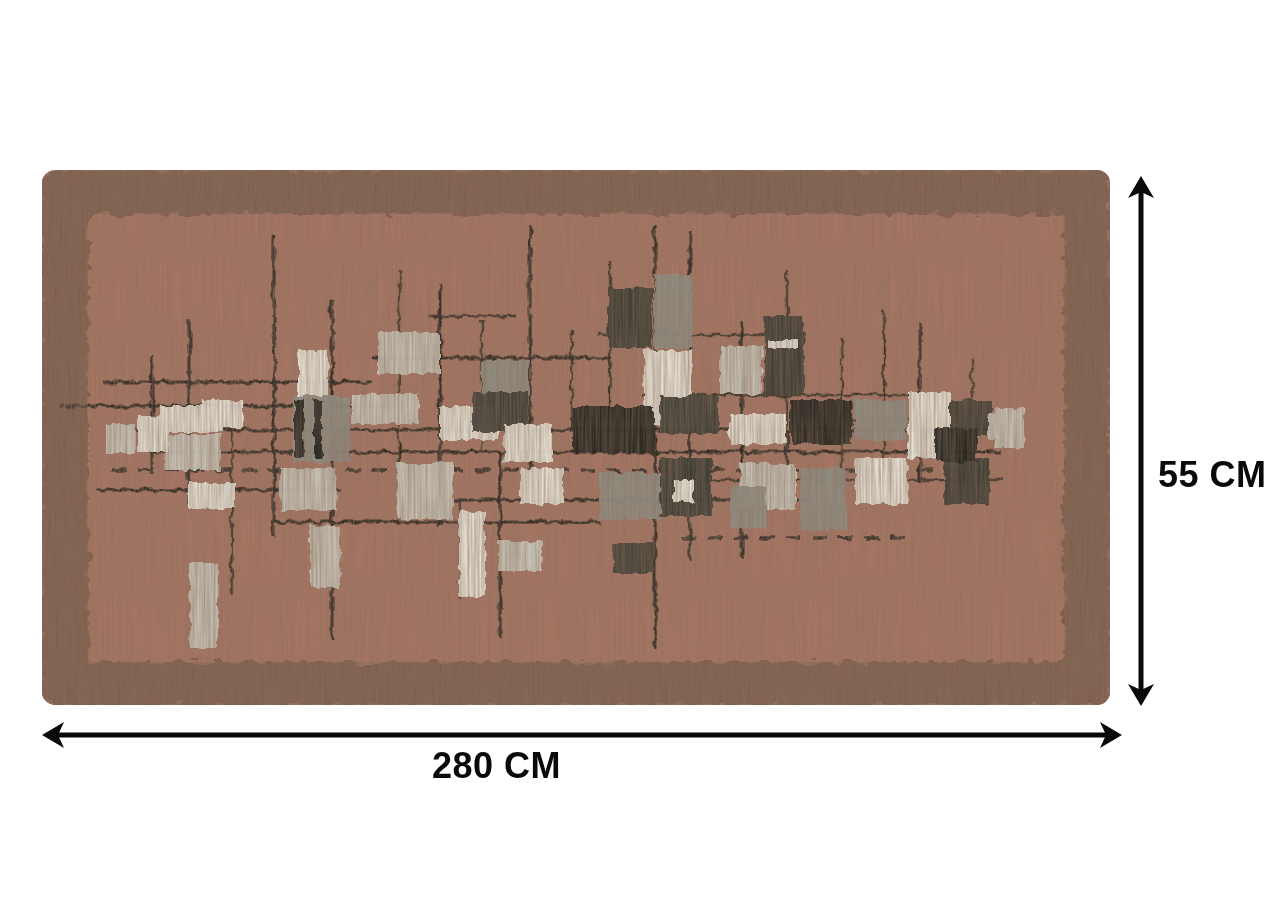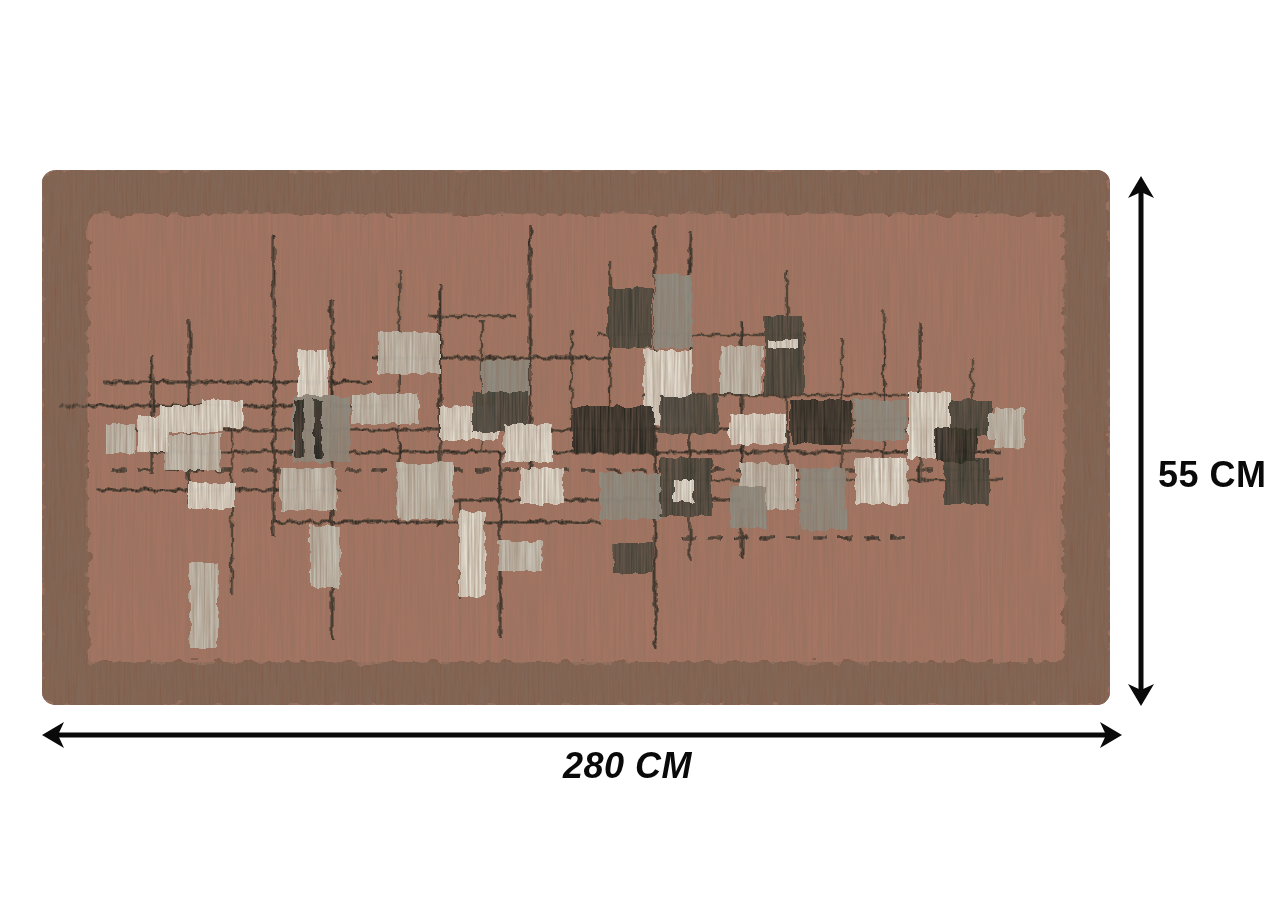--- a/index.html
+++ b/index.html
@@ -48,21 +48,21 @@
 
   .dim-label {
     position: absolute;
     color: var(--dimension, #0a0a0a);
     font-size: 36px;
     font-weight: 700;
     letter-spacing: 0.5px;
     white-space: nowrap;
     line-height: 1.1;
   }
-  .label-w { left: 432px; top: 746px; width: 260px; text-align: right; font-style: italic; }
+  .label-w { left: 432px; top: 746px; width: 260px; text-align: left; }
   .label-h { left: 1158px; top: 455px; }
 </style>
 </head>
 <body>
 
 <div class="stage">
 
   <div class="rug-wrap">
     <svg class="rug-svg" viewBox="0 0 1068 535" xmlns="http://www.w3.org/2000/svg">
       <defs>

